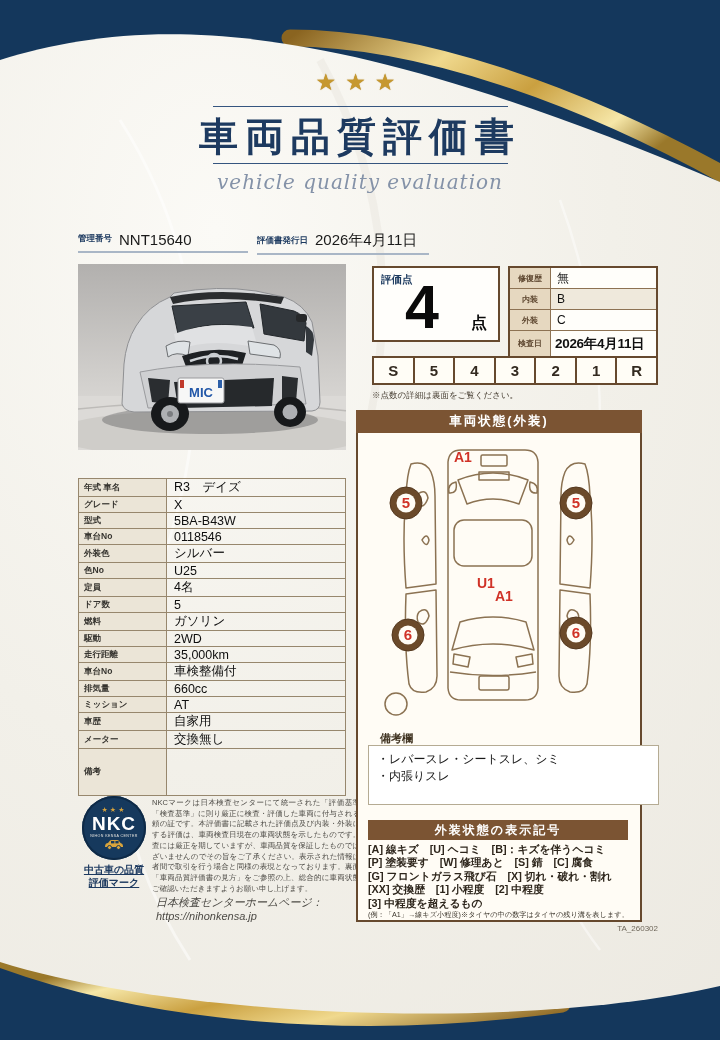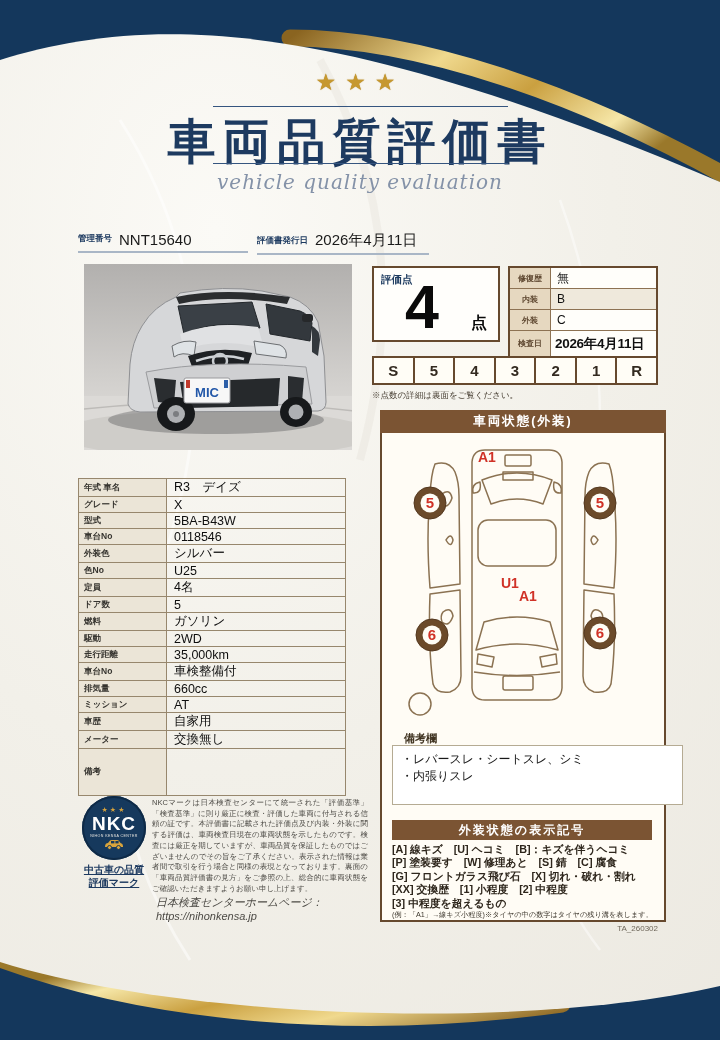--- a/index.html
+++ b/index.html
@@ -5,30 +5,30 @@
   html,body{margin:0;padding:0;}
   body{width:720px;height:1040px;font-family:"Liberation Sans",sans-serif;-webkit-font-smoothing:antialiased;}
   .page{position:relative;width:720px;height:1040px;overflow:hidden;background:#14375c;}
   svg.frame{position:absolute;inset:0;z-index:0;}
   .content{position:absolute;inset:0;z-index:2;}
   .abs{position:absolute;}
 
   
   .stars{top:69px;left:0;width:720px;text-align:center;font-size:23px;letter-spacing:9px;color:#c6982f;text-shadow:0 0 1px #a87d1e;}
   .rule{left:213px;width:295px;height:1px;background:#35557f;}
-  .title{top:110px;left:0;width:720px;text-align:center;font-family:"Liberation Serif",serif;font-weight:700;font-size:48px;letter-spacing:7px;color:#1d3a60;}
+  .title{top:110px;left:0;width:720px;text-align:center;font-family:"Liberation Serif",serif;font-weight:700;font-size:39px;letter-spacing:7px;color:#1d3a60;}
   .subtitle{top:170px;left:0;width:720px;text-align:center;font-family:"DejaVu Serif",serif;font-style:italic;font-size:20px;color:#8492a8;letter-spacing:1px;}
 
   
   .meta-group{top:231px;border-bottom:2px solid #a9b6c6;padding-bottom:3px;display:flex;align-items:flex-end;}
   .meta-label{font-size:8.5px;font-weight:bold;color:#1d3a60;margin-right:7px;padding-bottom:3px;white-space:nowrap;}
   .meta-value{font-size:15px;color:#1a1a1a;white-space:nowrap;}
 
   
-  .photo{top:264px;left:78px;width:268px;height:186px;background:#c7c5c2;margin-left:6px;}
+  .photo{top:264px;left:78px;width:268px;height:186px;background:#c7c5c2;}
 
   
   .spec{top:478px;left:78px;}
   table.spec-t{border-collapse:collapse;width:268px;border:1.5px solid #8a7a5e;}
   table.spec-t td{border:1px solid #97876d;vertical-align:middle;}
   td.sl{width:80px;background:#ebe5d7;font-size:8.5px;font-weight:bold;color:#36342f;padding:0 2px 0 5px;height:15px;}
   td.sv{font-size:12.5px;color:#0e0e0e;padding:0 2px 0 7px;}
   tr.biko td{height:46px;}
 
   
@@ -56,21 +56,21 @@
   tr.insp td{height:23px;}
   tr.insp td.mv{font-size:13.5px;font-weight:700;letter-spacing:-.3px;padding-left:4px;}
 
   
   .scale{top:356px;left:372px;width:286px;height:29px;display:flex;border:2px solid #66492e;background:#fffdf6;box-sizing:border-box;}
   .scale div{flex:1;display:flex;align-items:center;justify-content:center;font-weight:700;font-size:15px;color:#332a20;border-left:2px solid #66492e;}
   .scale div:first-child{border-left:none;}
   .scale-note{top:390px;left:372px;font-size:8.5px;color:#453c30;}
 
   
-  .panel{top:410px;left:380px;width:286px;height:512px;box-sizing:border-box;border-radius:18px;}
+  .panel{top:410px;left:356px;width:286px;height:512px;box-sizing:border-box;border-radius:18px;}
   .panel-header{height:23px;background:#7b5433;color:#fff;font-weight:700;font-size:12.5px;letter-spacing:2px;text-align:center;line-height:23px;}
   .panel-body{position:relative;height:487px;border:2px solid #66492e;border-top:none;background:#fffcf5;box-sizing:content-box;}
   .remarks-label{position:absolute;top:298px;left:10px;font-size:11px;font-weight:bold;color:#3f3220;margin-left:12px;}
   .remarks-box{position:absolute;top:312px;left:10px;width:291px;height:60px;border:1.5px solid #b5ab93;background:#fff;box-sizing:border-box;padding:5px 8px;}
   .remarks-box div{font-size:12px;line-height:17px;color:#191919;}
   .legend-bar{position:absolute;top:387px;left:10px;width:260px;height:20px;background:#7b5433;color:#fff;font-weight:700;font-size:12px;letter-spacing:2px;text-align:center;line-height:20px;}
   .legend{position:absolute;top:410px;left:10px;width:266px;font-size:10.8px;line-height:13.4px;font-weight:600;color:#2e261c;white-space:nowrap;}
   .legend-note{position:absolute;top:477px;left:10px;width:268px;font-size:7.2px;color:#3c362c;white-space:nowrap;}
   .ta-code{top:924px;right:62px;font-size:8px;color:#6e675a;}
 </style>

